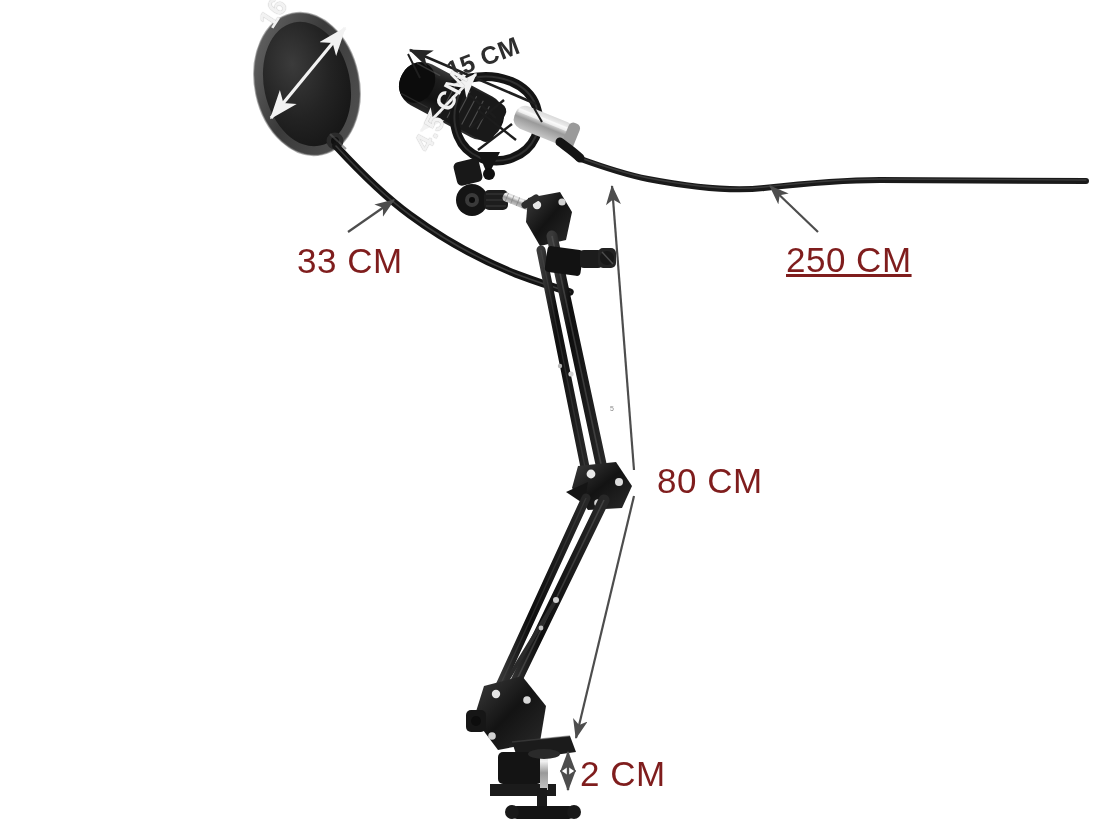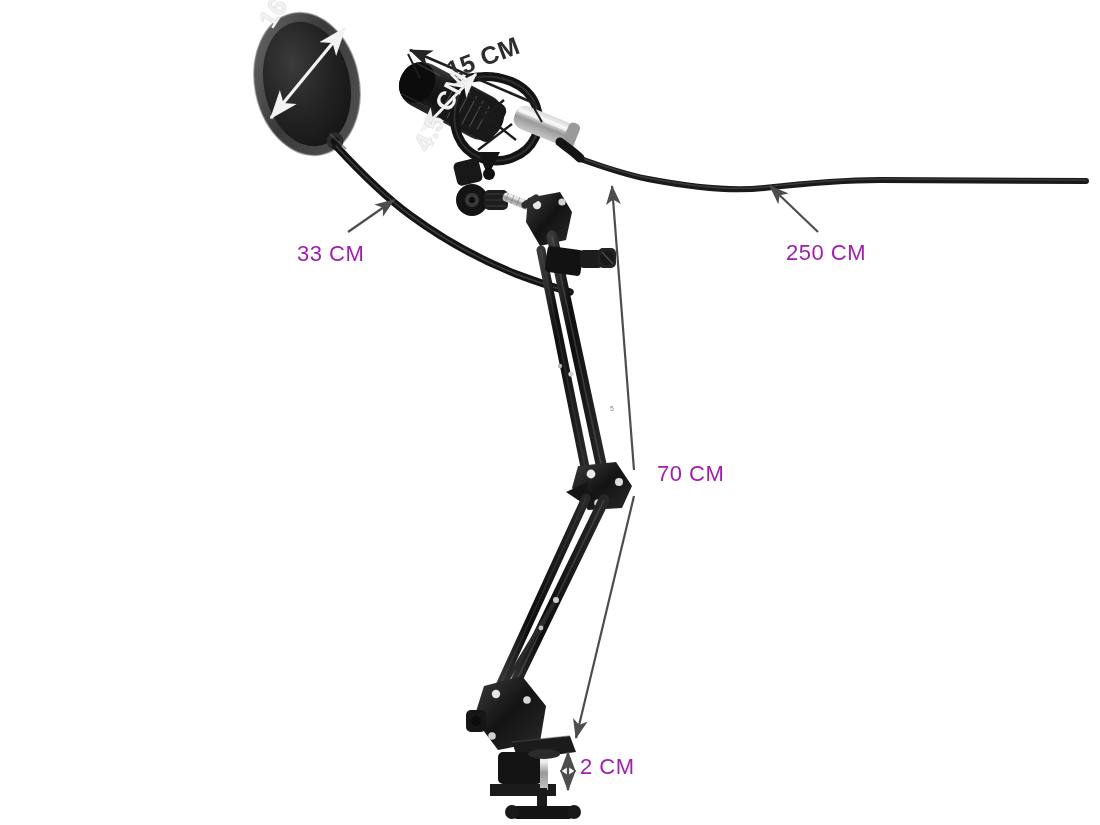--- a/index.html
+++ b/index.html
@@ -13,23 +13,23 @@
   #stage{
     position:absolute;left:0;top:0;width:1100px;height:825px;
     background:#ffffff;
   }
   svg.layer{
     position:absolute;left:0;top:0;width:1100px;height:825px;
     display:block;
   }
   .dimtext{
     position:absolute;
-    color:#a21caf;
+    color:#7f1d1d;
     font-family:"Liberation Sans", sans-serif;
-    font-size:22px;
+    font-size:35px;
     font-weight:400;
     letter-spacing:0.5px;
     white-space:nowrap;
     line-height:1;
   }
   .dimtext.white{
     color:#f2f2f2;
     font-weight:700;
     font-size:26px;
     text-shadow:0 0 1px rgba(0,0,0,.35);
@@ -319,21 +319,21 @@
   </svg>
 
   <div class="dimtext white" style="left:254px; top:18px; transform:rotate(-57deg); transform-origin:left top;">16 CM</div>
 
   <div class="dimtext dark-rot" style="left:443px; top:60px; transform:rotate(-21deg); transform-origin:left top;">15 CM</div>
 
   <div class="dimtext white" style="left:409px; top:143px; transform:rotate(-62deg); transform-origin:left top;">4.5 CM</div>
 
   <div class="dimtext" style="left:297px; top:243px;">33 CM</div>
 
-  <div class="dimtext" style="left:786px; top:242px;">250 CM</div>
-
-  <div class="dimtext" style="left:657px; top:463px;">70 CM</div>
+  <div class="dimtext" style="left:786px; top:242px;text-decoration:underline;">250 CM</div>
+
+  <div class="dimtext" style="left:657px; top:463px;">80 CM</div>
 
   <div class="dimtext" style="left:580px; top:756px;">2 CM</div>
 
   <div class="tiny-mark" style="left:610px; top:405px;">5</div>
 
 </div>
 
 </body></html>

